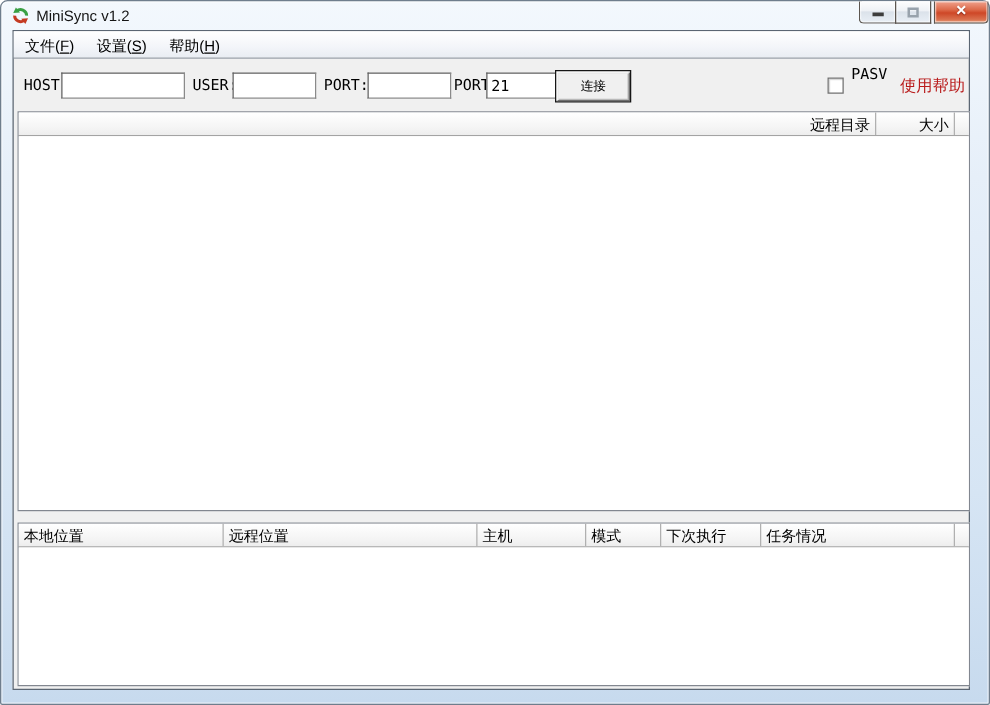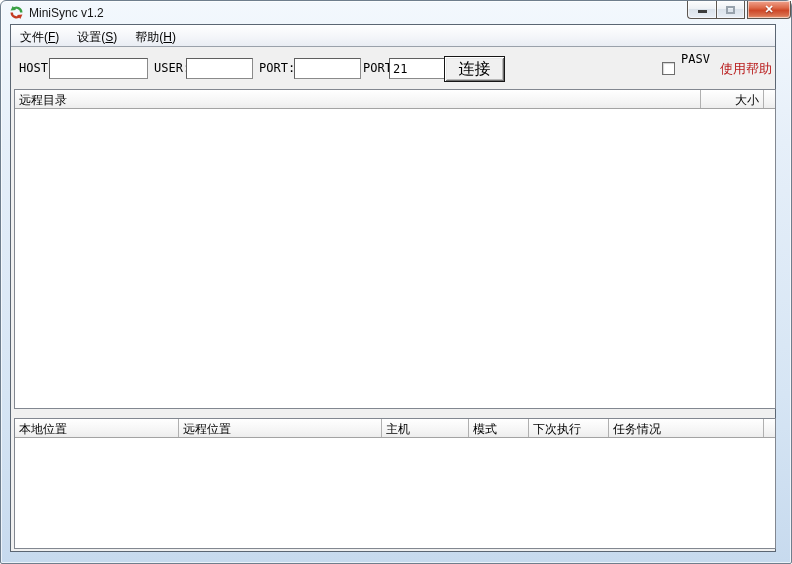--- a/index.html
+++ b/index.html
@@ -75,21 +75,21 @@
     background:#fff; border:1px solid #8a8a8a;
     border-top-color:#5f5f5f; border-left-color:#5f5f5f;
     font:12px "DejaVu Sans Mono", monospace; padding:2px 3px; outline:none;
   }
   .connect-btn {
     position:absolute; left:433px; top:31px; width:61px; height:26px;
     box-sizing:border-box; background:#f0f0f0;
     border:1px solid #161616;
     box-shadow:inset 1px 1px 0 #ffffff, inset -1px -1px 0 #6e6e6e,
                inset 2px 2px 0 #e8e8e8, inset -2px -2px 0 #b9b9b9;
-    font-family:"Liberation Sans", sans-serif; font-size:16px; color:#000;
+    font-family:"Liberation Sans", sans-serif; font-size:10px; color:#000;
     cursor:default;
   }
   .pasv-cb {
     position:absolute; left:651px; top:37px; width:13px; height:13px; margin:0;
     -webkit-appearance:none; appearance:none; background:#fff;
     border:1px solid #6e6e6e; box-shadow:inset 1px 1px 1px rgba(0,0,0,0.18);
   }
   .pasv-lbl {
     position:absolute; left:670px; top:24px; height:21px; line-height:21px;
     font-family:"DejaVu Sans Mono", monospace; font-size:12px; color:#000;
@@ -116,21 +116,21 @@
   .hcell {
     box-sizing:border-box; border-right:1px solid #b0b0b0;
     padding:2px 4px 0 4px; white-space:nowrap; overflow:hidden; cursor:default;
   }
   .hcell.stub { border-right:none; flex:1; }
   .ta-right  { text-align:right; }
   .ta-center { text-align:left; }
   .lv-body { flex:1; background:#ffffff; }
 
   
-  .rl-c0 { width:686px; }
+  .rl-c0 { width:686px;text-align:right; }
   .rl-c1 { width:63px; }
   
   .tl-c0 { width:203px; }
   .tl-c1 { width:164px; }
   .tl-c2 { width:87px; }
   .tl-c3 { width:60px; }
   .tl-c4 { width:80px; }
   .tl-c5 { width:155px; }
 </style>
 </head>

